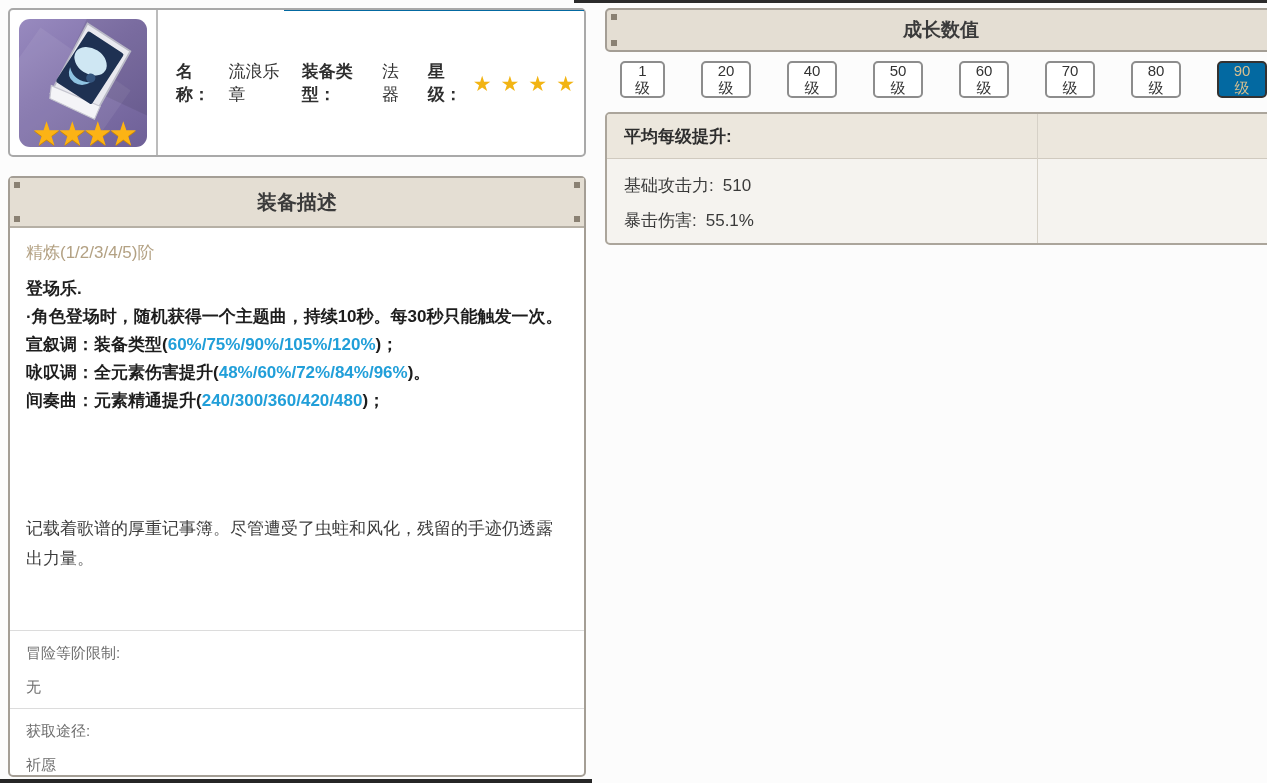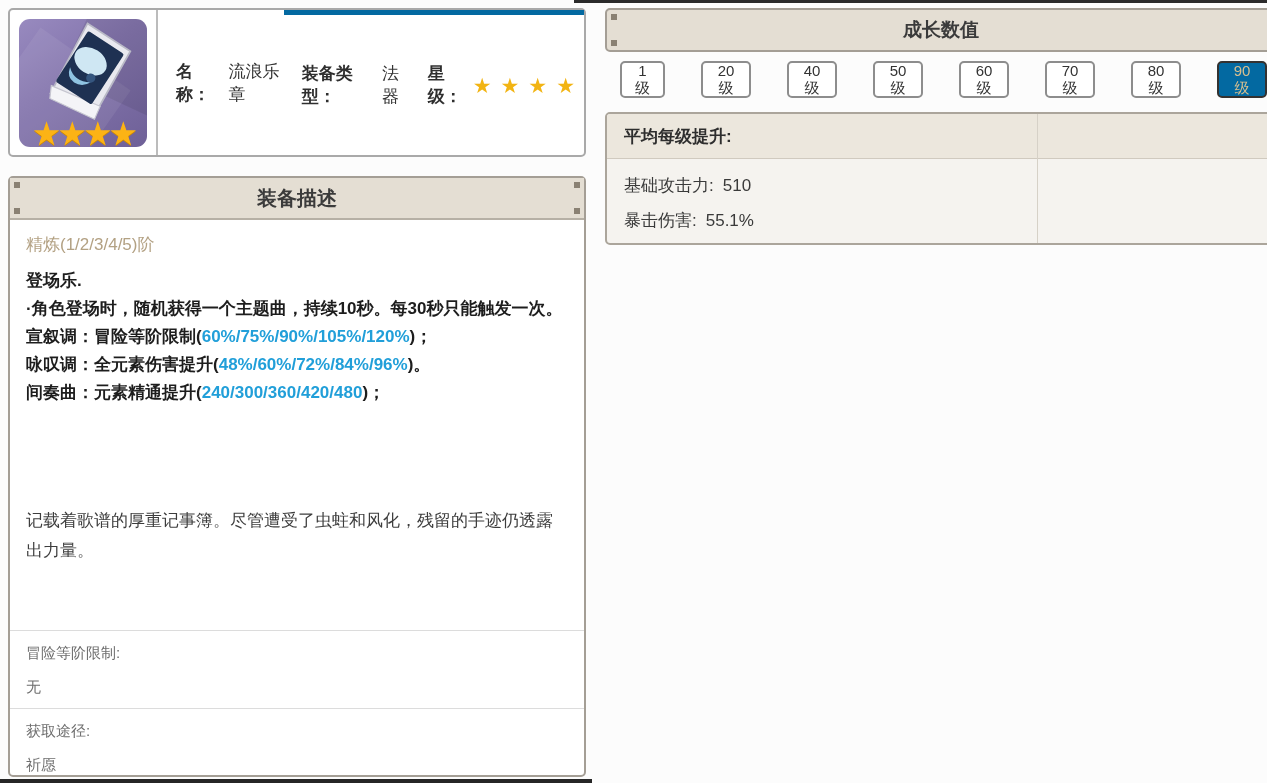--- a/index.html
+++ b/index.html
@@ -35,33 +35,33 @@
     background:rgba(0,0,0,0.08); transform:rotate(25deg); }
   .book-svg { position:absolute; left:6px; top:-4px; }
   .icon-stars {
     position:absolute; left:0; right:0; bottom:-6px; text-align:center;
     font-size:33px; letter-spacing:-4px; color:#fcb315;
     text-shadow:0 1px 0 #cf8a00; line-height:38px;
   }
   .info-rows { flex:1; display:flex; flex-direction:row; }
   .info-row {
     flex:1; display:flex; align-items:center; padding-left:18px;
-    font-size:17px; color:#333; border-top:5px solid #0369a1;
+    font-size:17px; color:#333; border-top:1px solid #0369a1;
   }
   .info-row:first-child { border-top:none; }
   .info-label { font-weight:bold; margin-right:11px; color:#2f2f2f; }
   .row-stars { color:#f2b413; font-size:21px; letter-spacing:9px; padding-top:2px; }
 
   
   .desc-panel {
     position:absolute; left:8px; top:176px; width:578px; height:601px;
     background:#fff; border:2px solid #a49e95; border-radius:5px;
   }
   .panel-header {
-    position:relative; height:42px; background:#e4ded3;
+    position:relative; height:50px; background:#e4ded3;
     border-bottom:2px solid #b6b0a5;
     display:flex; align-items:center; justify-content:center;
     font-size:20px; font-weight:bold; color:#3b3b3b;
   }
   .corner-dot { position:absolute; width:6px; height:6px; background:#8a8173; }
   .dot-tl { left:4px; top:4px; } .dot-tr { right:4px; top:4px; }
   .dot-bl { left:4px; bottom:4px; } .dot-br { right:4px; bottom:4px; }
 
   .desc-body { position:relative; padding:13px 16px 0; font-size:17px; }
   .refine-line { color:#b3a183; margin-bottom:10px; line-height:24px; }
@@ -153,21 +153,21 @@
     <span class="corner-dot dot-tr"></span>
     <span class="corner-dot dot-bl"></span>
     <span class="corner-dot dot-br"></span>
     <span>装备描述</span>
   </div>
   <div class="desc-body">
     <div class="refine-line">精炼(1/2/3/4/5)阶</div>
     <div class="skill-block">
       <div>登场乐.</div>
       <div>·角色登场时，随机获得一个主题曲，持续10秒。每30秒只能触发一次。</div>
-      <div><span>宣叙调：冒险等阶限制(</span><span class="blue">60%/75%/90%/105%/120%</span><span>)；</span></div>
+      <div><span>宣叙调：装备类型(</span><span class="blue">60%/75%/90%/105%/120%</span><span>)；</span></div>
       <div><span>咏叹调：全元素伤害提升(</span><span class="blue">48%/60%/72%/84%/96%</span><span>)。</span></div>
       <div><span>间奏曲：元素精通提升(</span><span class="blue">240/300/360/420/480</span><span>)；</span></div>
     </div>
     <div class="flavor-text">记载着歌谱的厚重记事簿。尽管遭受了虫蛀和风化，残留的手迹仍透露出力量。</div>
   </div>
   <div class="meta-section meta-1">
     <div>冒险等阶限制:</div>
     <div class="meta-value">无</div>
   </div>
   <div class="meta-section meta-2">

